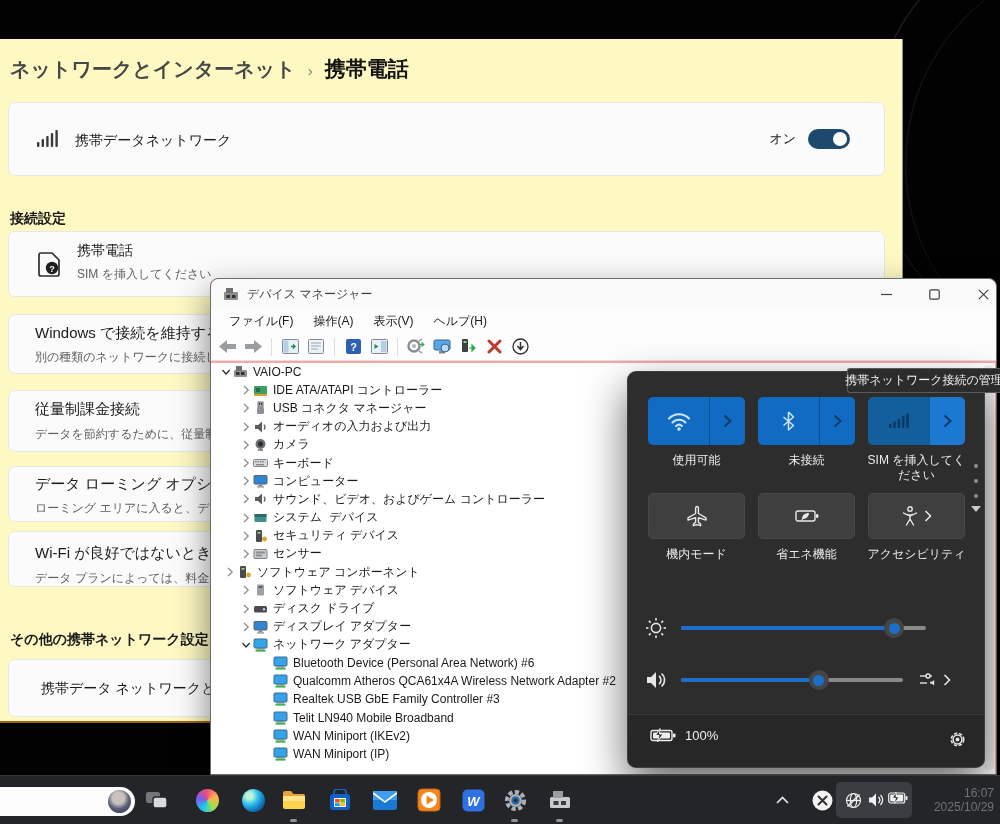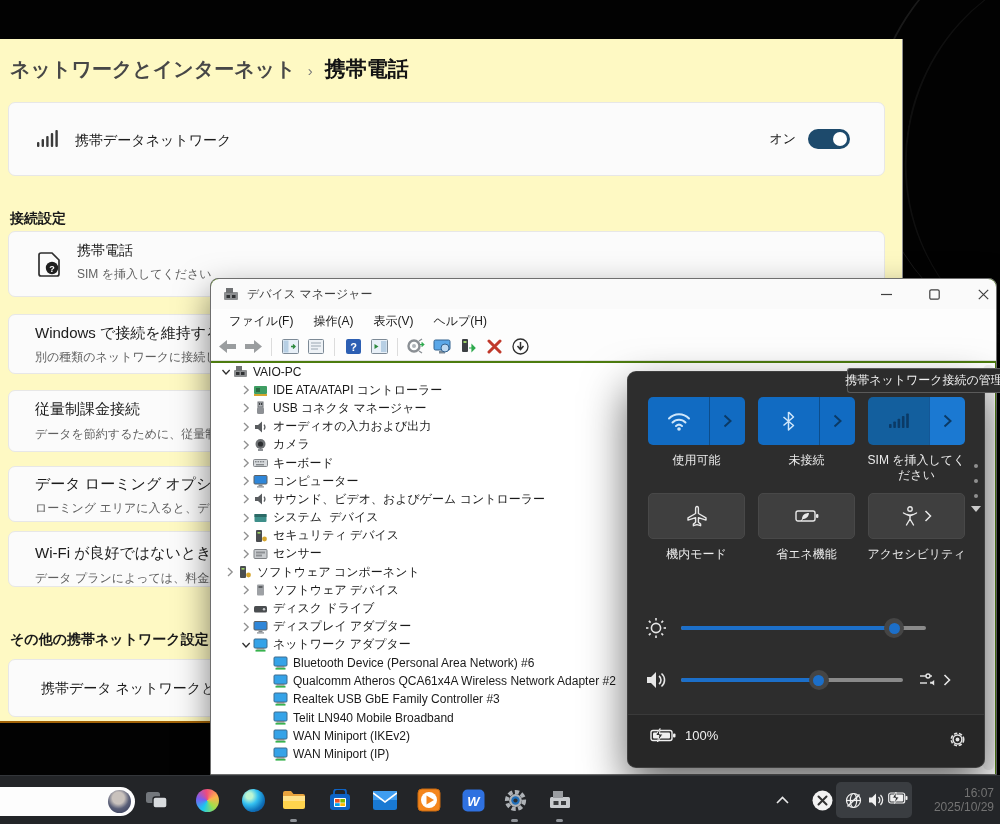--- a/index.html
+++ b/index.html
@@ -29,21 +29,21 @@
   .card-title { font-size:14px; color:#1b1b1b; white-space:nowrap; }
   .card-sub { font-size:12px; color:#606060; white-space:nowrap; margin-top:5px; }
   .sec-head { position:absolute; left:10px; font-size:14px; font-weight:700; color:#1a1a1a; white-space:nowrap; }
   #toggle-area { position:absolute; right:34px; top:26px; display:flex; align-items:center; gap:12px; }
   .toggle-label { font-size:13px; color:#1b1b1b; }
   .toggle { width:42px; height:20px; border-radius:10px; background:#1d4a6c; position:relative; }
   .toggle .knob { position:absolute; right:3px; top:3px; width:14px; height:14px; border-radius:50%; background:#fff; }
 
   
   #devmgr { position:absolute; left:210px; top:278px; width:787px; height:497px;
-    background:#4d7c0f; border:1px solid #6e6e6e; border-radius:8px 8px 0 0;
+    background:#fca5a5; border:1px solid #6e6e6e; border-radius:8px 8px 0 0;
     box-shadow:0 14px 34px rgba(0,0,0,.5); }
   #dm-titlebar { position:absolute; left:0; top:0; right:0; height:30px; background:#fafafa;
     border-radius:8px 8px 0 0; display:flex; align-items:center; }
   #dm-title { font-size:12px; color:#3c3c3c; margin-left:8px; white-space:nowrap; }
   .dm-ctl { position:absolute; top:0; width:44px; height:30px; display:flex; align-items:center; justify-content:center; color:#404040; }
   #dm-menubar { position:absolute; left:0; top:30px; right:0; height:24px; background:#fdfdfd;
     display:flex; align-items:center; gap:0; padding-left:8px; }
   .dm-menu { font-size:12px; color:#1a1a1a; padding:3px 10px; white-space:nowrap; }
   #dm-toolbar { position:absolute; left:0; top:54px; right:0; height:28px; background:#fdfdfd;
     border-bottom:1px solid #e1e1e1; display:flex; align-items:center; padding-left:6px; gap:6px; }

